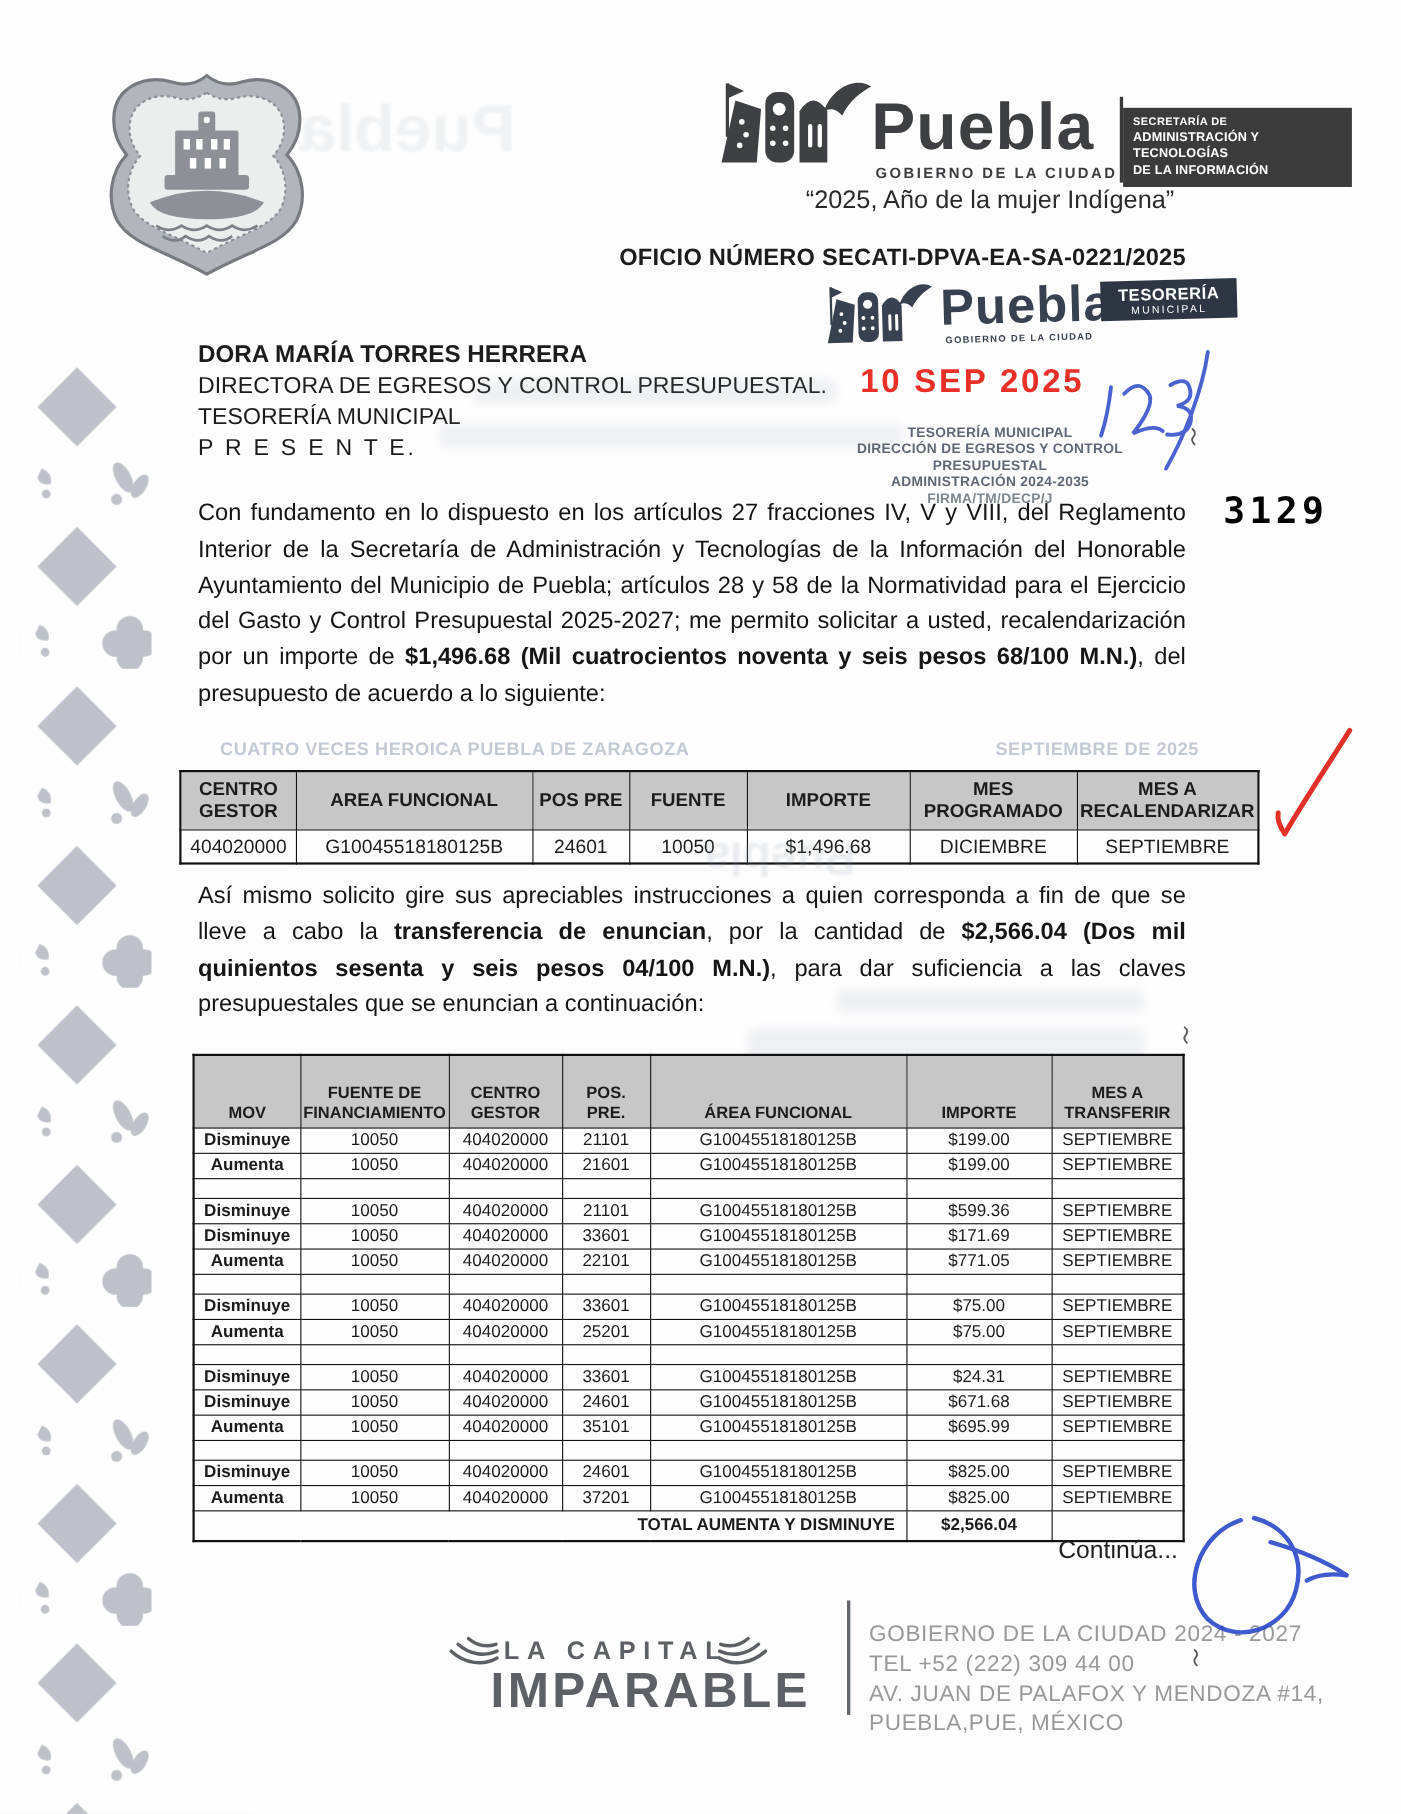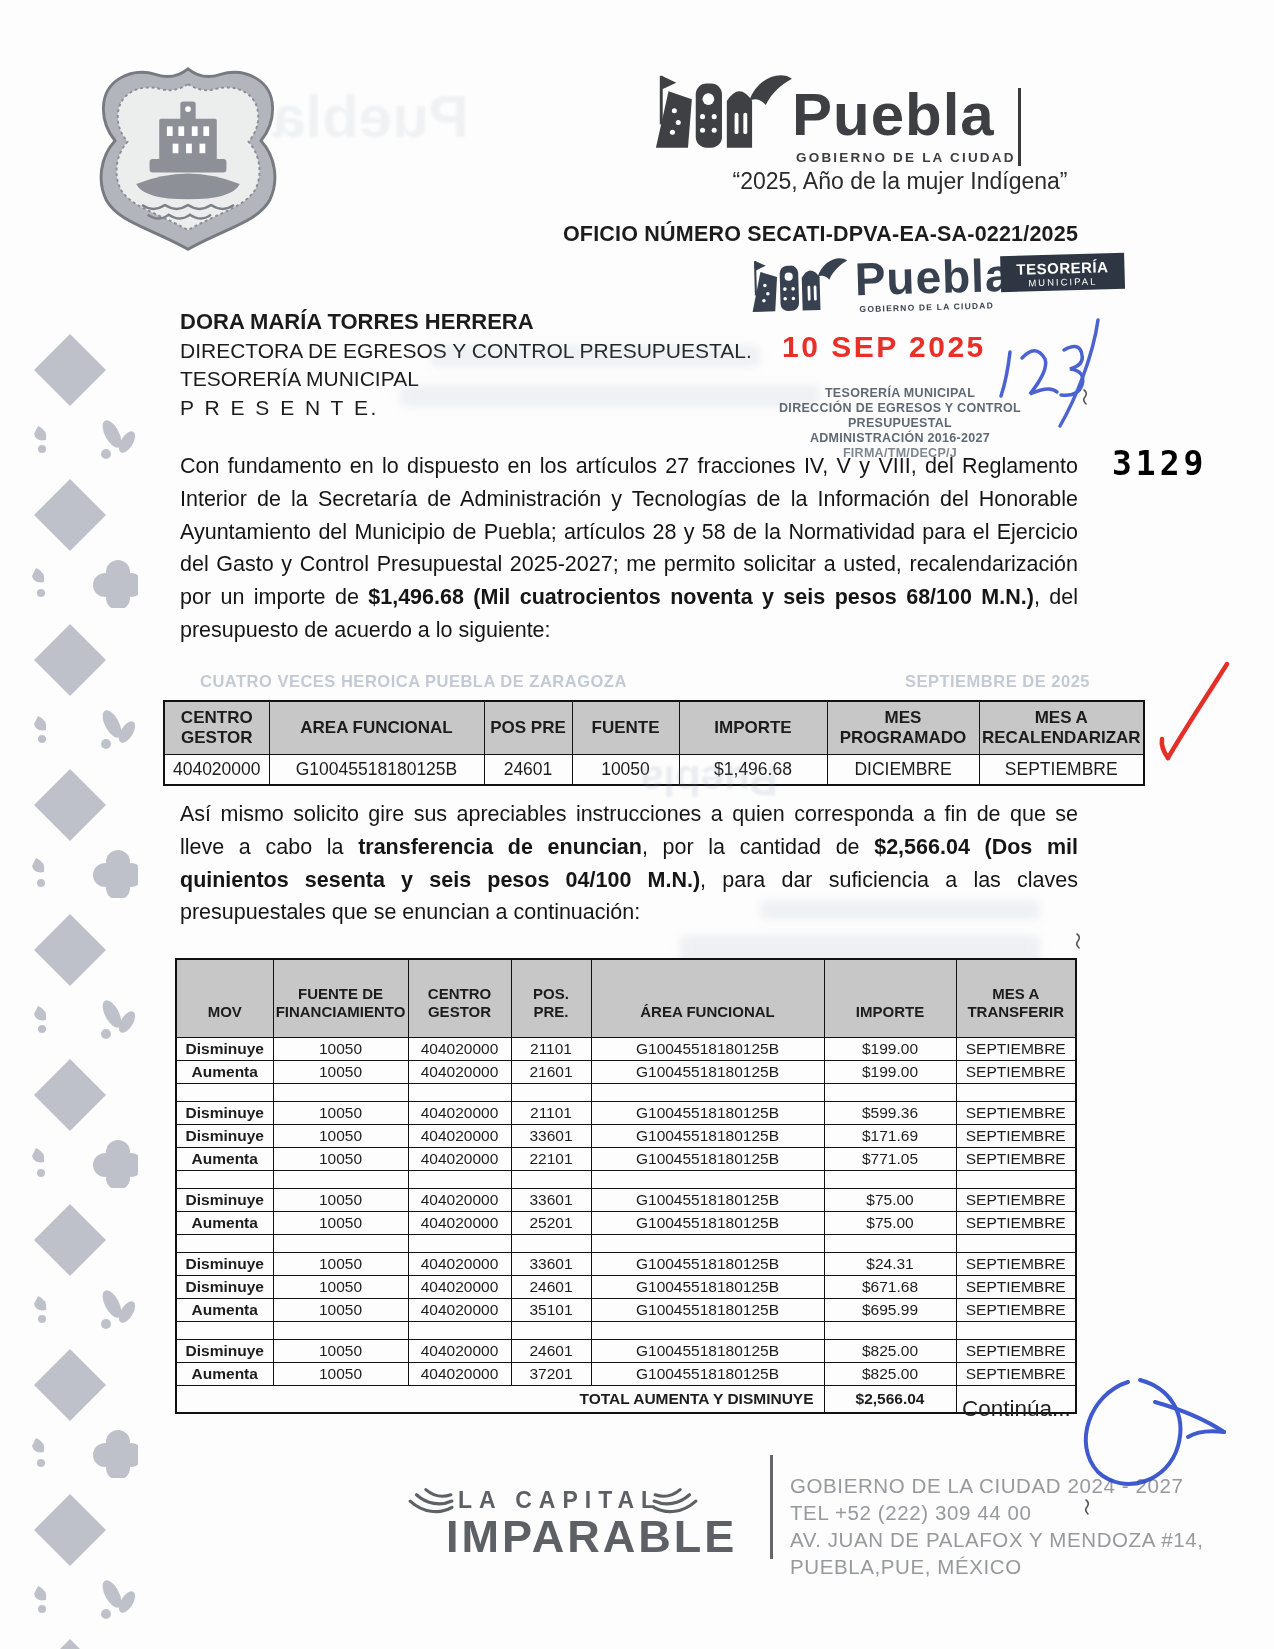--- a/index.html
+++ b/index.html
@@ -31,21 +31,21 @@
   .para b{font-weight:bold;}
   
   table{border-collapse:collapse;table-layout:fixed;}
   .doc-table{border:2.5px solid #111;}
   .doc-table th,.doc-table td{border:1.5px solid #111;text-align:center;padding:1px 2px;overflow:hidden;}
   .doc-table th{background:#c7c7c7;font-weight:bold;}
   .recal-table{width:980px;}
   .recal-table th{font-size:17px;line-height:1.2;height:50px;}
   .recal-table td{font-size:17.5px;height:27px;}
   .transfer-table{width:900px;}
-  .transfer-table th{font-size:15px;line-height:1.2;height:60px;vertical-align:bottom;padding-bottom:16px;}
+  .transfer-table th{font-size:15px;line-height:1.2;height:60px;vertical-align:bottom;padding-bottom:4px;}
   .transfer-table td{font-size:15.5px;height:20px;}
   .transfer-table tbody td:first-child{font-weight:bold;}
   .transfer-table tr.empty td{height:15px;}
   .transfer-table tfoot td{font-weight:bold;height:24px;}
   .transfer-table tfoot .tlabel{text-align:right;padding-right:10px;}
   
   .ghost{color:#8391a6;pointer-events:none;}
   .ghost-word{font-weight:bold;filter:blur(1.2px);}
   .ghost-line{font-weight:bold;font-size:16.5px;letter-spacing:.5px;color:rgba(100,118,145,.38);
               filter:blur(.4px);display:flex;justify-content:space-between;}
@@ -146,20 +146,25 @@
   <div class="abs ghost ghost-word" style="left:272px;top:82px;font-size:60px;opacity:.10;transform:scaleX(-1)">Puebla</div>
 
   <div class="abs" style="left:648px;top:70px;width:146px;height:102px;color:#3f4043">
     <svg viewBox="0 0 150 105" width="146" height="102">
         <use href="#pb-icon"></use>
       </svg>
   </div>
   <div class="abs brand-word" style="left:792px;top:80px;font-size:60px">Puebla</div>
   <div class="abs brand-sub" style="left:796px;top:150px;font-size:13.5px;letter-spacing:2.2px">GOBIERNO DE LA CIUDAD</div>
   <div class="abs" style="left:1018px;top:88px;width:3px;height:78px;background:#3a3a3a"></div>
+  <div class="abs hdr-badge" style="left:1021px;top:98px;width:190px">
+    <div class="b1">SECRETARÍA DE</div>
+    <div class="b2">ADMINISTRACIÓN Y TECNOLOGÍAS</div>
+    <div class="b2">DE LA INFORMACIÓN</div>
+  </div>
 
   <div class="abs quote" style="left:690px;top:168px;width:420px">“2025, Año de la mujer Indígena”</div>
   <div class="abs oficio" style="left:548px;top:222px;width:545px">OFICIO NÚMERO SECATI-DPVA-EA-SA-0221/2025</div>
 
   <div class="abs tstamp" style="left:745px;top:248px;width:380px;height:82px;color:#2a3342">
     <div class="abs" style="left:0;top:4px;width:106px;height:72px">
       <svg viewBox="0 0 150 105" width="106" height="72">
           <use href="#pb-icon"></use>
         </svg>
     </div>
@@ -168,21 +173,21 @@
     <div class="abs t-badge" style="left:256px;top:10px;width:116px">
       <div class="t1">TESORERÍA</div>
       <div class="t2">MUNICIPAL</div>
     </div>
   </div>
   <div class="abs date-stamp" style="left:782px;top:330px">10 SEP 2025</div>
   <div class="abs office-stamp" style="left:700px;top:386px">
     <div>TESORERÍA MUNICIPAL</div>
     <div>DIRECCIÓN DE EGRESOS Y CONTROL</div>
     <div>PRESUPUESTAL</div>
-    <div>ADMINISTRACIÓN 2016-2027</div>
+    <div>ADMINISTRACIÓN 2024-2035</div>
     <div style="opacity:.8">FIRMA/TM/DECP/J</div>
   </div>
 
   <div class="abs recipient" style="left:180px;top:308px">
     <div class="r-name">DORA MARÍA TORRES HERRERA</div>
     <div>DIRECTORA DE EGRESOS Y CONTROL PRESUPUESTAL.</div>
     <div>TESORERÍA MUNICIPAL</div>
     <div class="r-present">P R E S E N T E.</div>
   </div>
 

